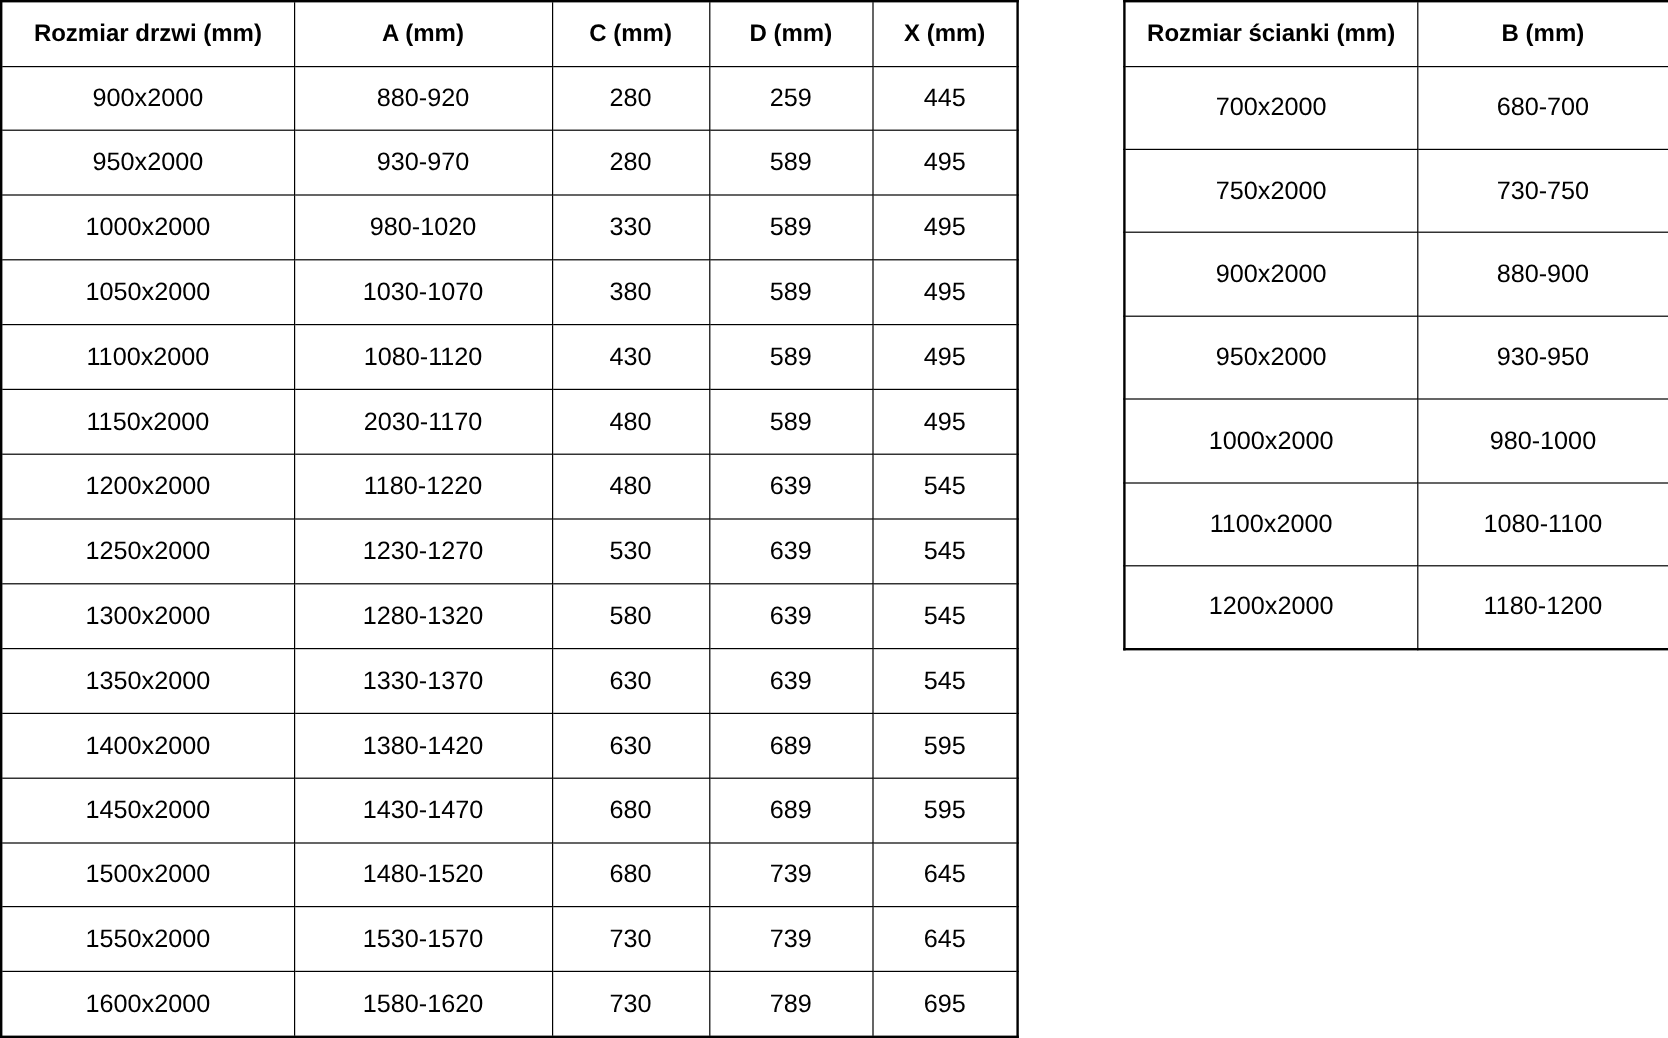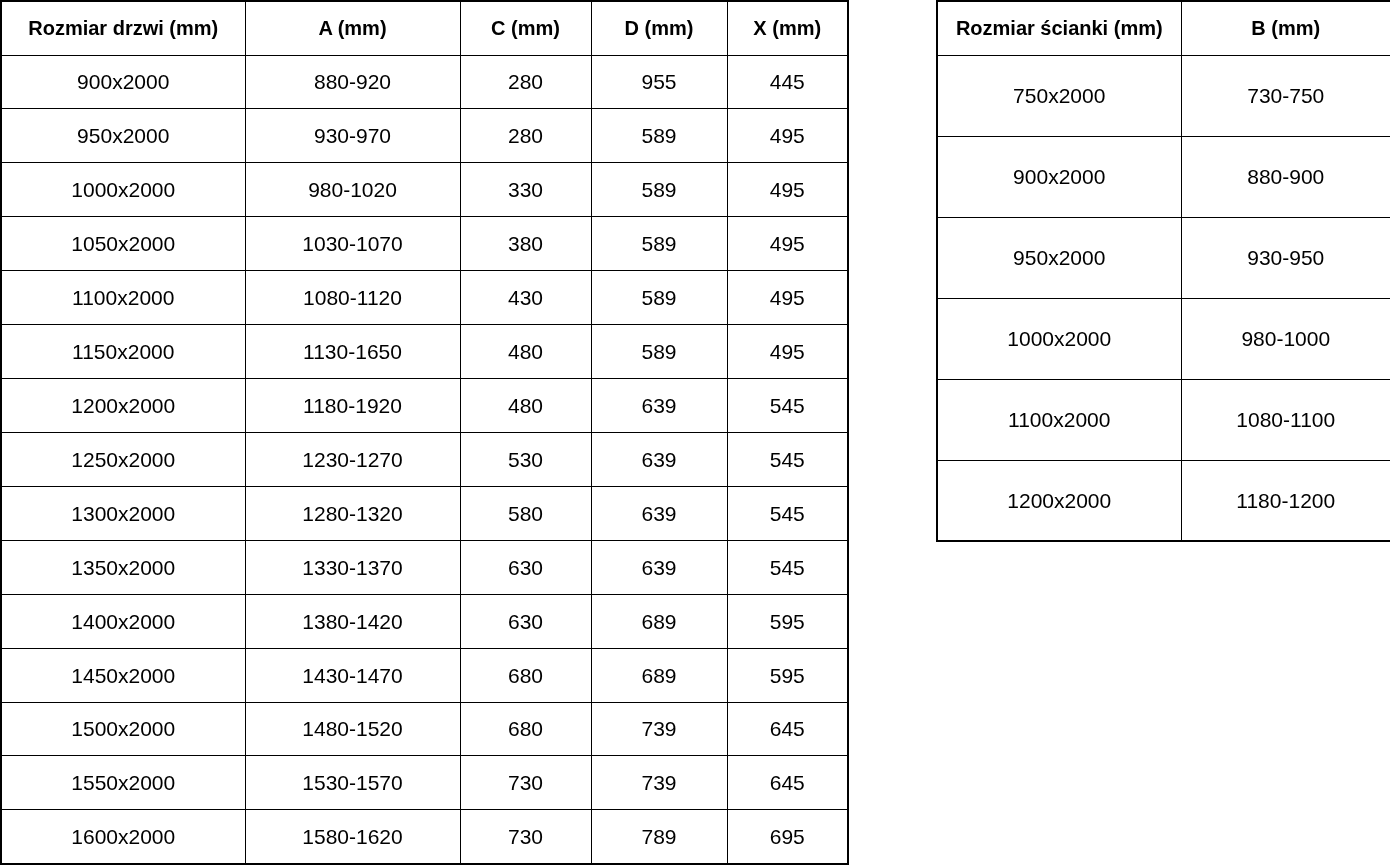--- a/index.html
+++ b/index.html
@@ -77,21 +77,21 @@
           <th>C (mm)</th>
           <th>D (mm)</th>
           <th>X (mm)</th>
         </tr>
       </thead>
       <tbody>
         <tr>
           <td>900x2000</td>
           <td>880-920</td>
           <td>280</td>
-          <td>955</td>
+          <td>259</td>
           <td>445</td>
         </tr>
         <tr>
           <td>950x2000</td>
           <td>930-970</td>
           <td>280</td>
           <td>589</td>
           <td>495</td>
         </tr>
         <tr>
@@ -110,28 +110,28 @@
         </tr>
         <tr>
           <td>1100x2000</td>
           <td>1080-1120</td>
           <td>430</td>
           <td>589</td>
           <td>495</td>
         </tr>
         <tr>
           <td>1150x2000</td>
-          <td>1130-1650</td>
+          <td>2030-1170</td>
           <td>480</td>
           <td>589</td>
           <td>495</td>
         </tr>
         <tr>
           <td>1200x2000</td>
-          <td>1180-1920</td>
+          <td>1180-1220</td>
           <td>480</td>
           <td>639</td>
           <td>545</td>
         </tr>
         <tr>
           <td>1250x2000</td>
           <td>1230-1270</td>
           <td>530</td>
           <td>639</td>
           <td>545</td>
@@ -194,20 +194,24 @@
       <col style="width:210px">
     </colgroup>
   <thead>
         <tr>
           <th>Rozmiar ścianki (mm)</th>
           <th>B (mm)</th>
         </tr>
       </thead>
       <tbody>
         <tr>
+          <td>700x2000</td>
+          <td>680-700</td>
+        </tr>
+        <tr>
           <td>750x2000</td>
           <td>730-750</td>
         </tr>
         <tr>
           <td>900x2000</td>
           <td>880-900</td>
         </tr>
         <tr>
           <td>950x2000</td>
           <td>930-950</td>

